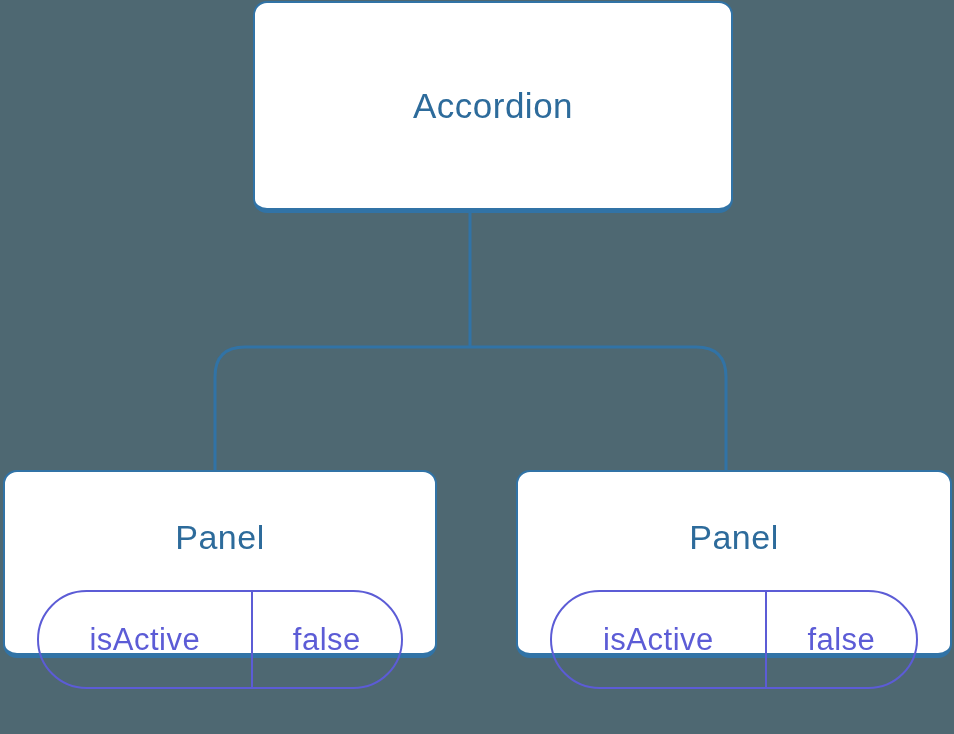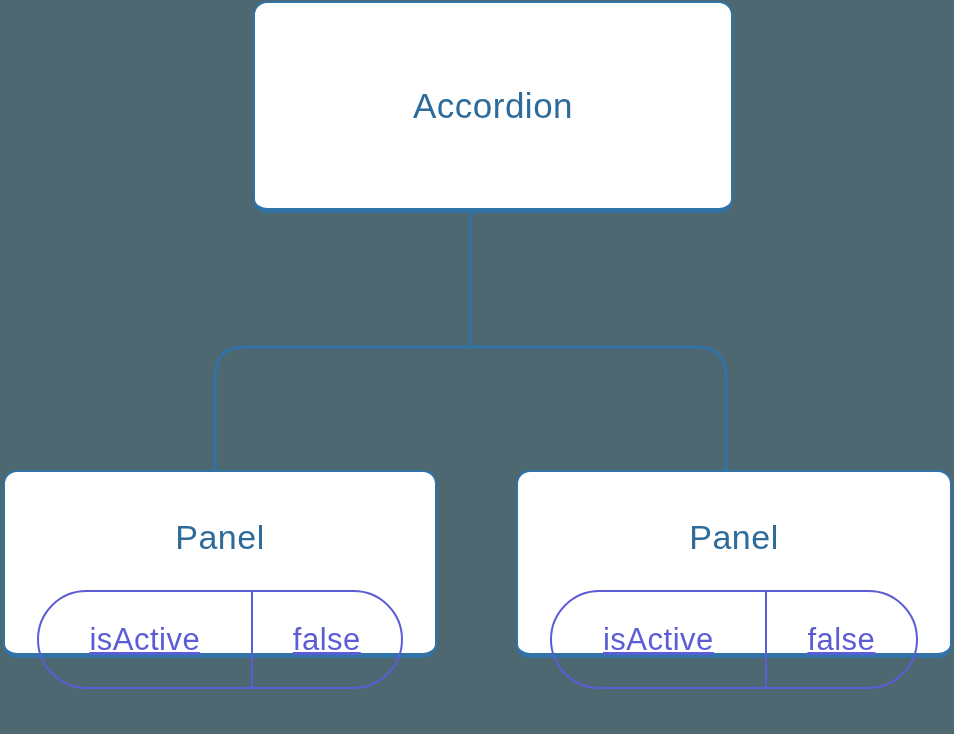--- a/index.html
+++ b/index.html
@@ -72,21 +72,20 @@
     border-radius:60px;
     display:grid;
     grid-template-columns:59% 41%;
     overflow:hidden;
   }
   .pill-cell{
     display:flex;align-items:center;justify-content:center;
     font-size:31px;
     color:var(--prop);
     letter-spacing:.5px;
-    text-decoration:underline;
   }
   .pill-cell.name{
     border-right:2px solid var(--prop);
   }
 </style>
 </head>
 <body>
 
 <div class="canvas">
 

